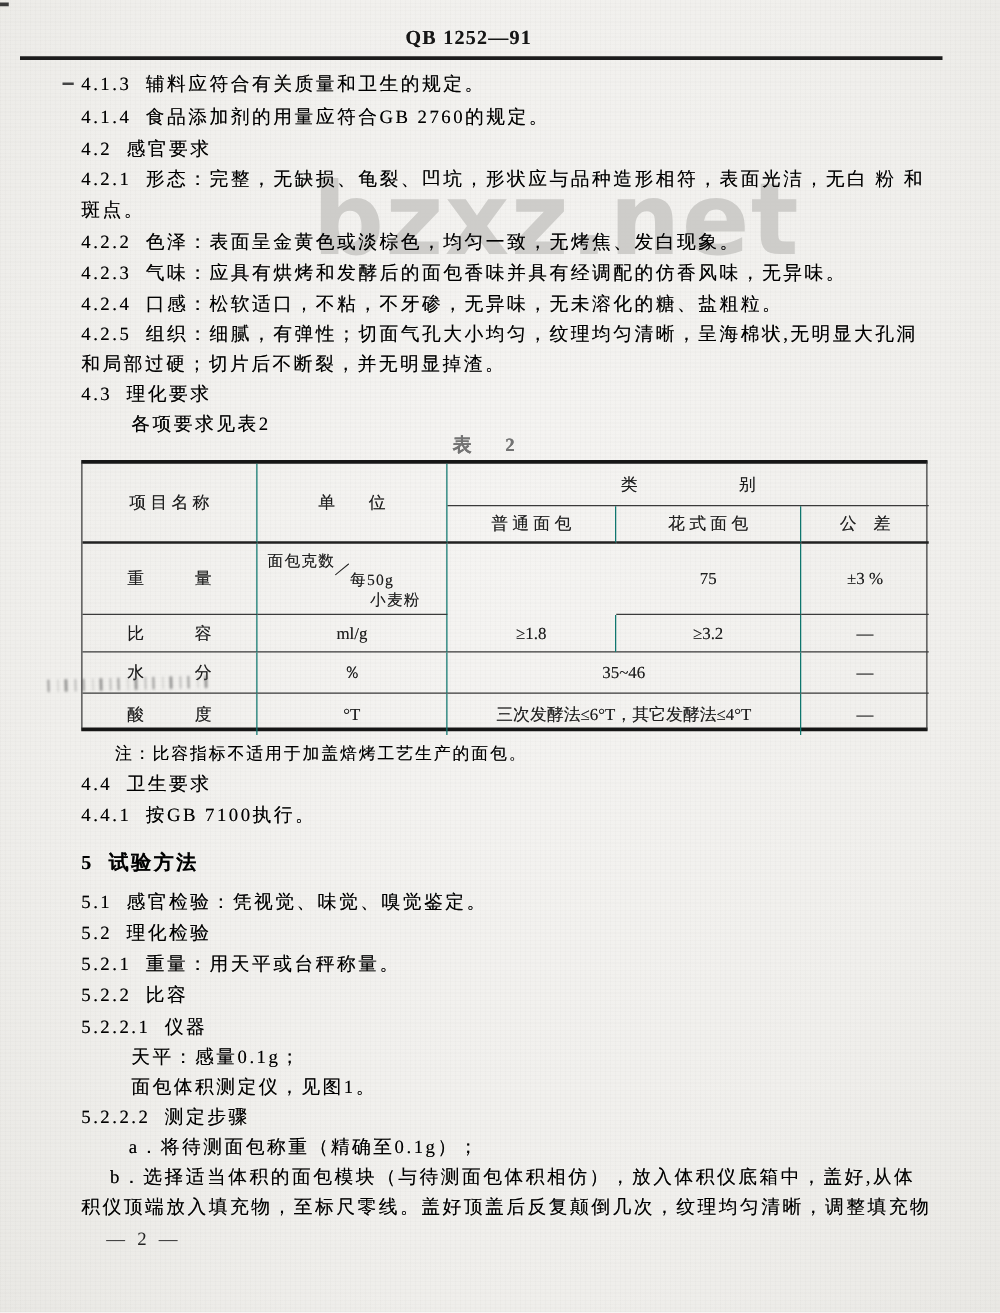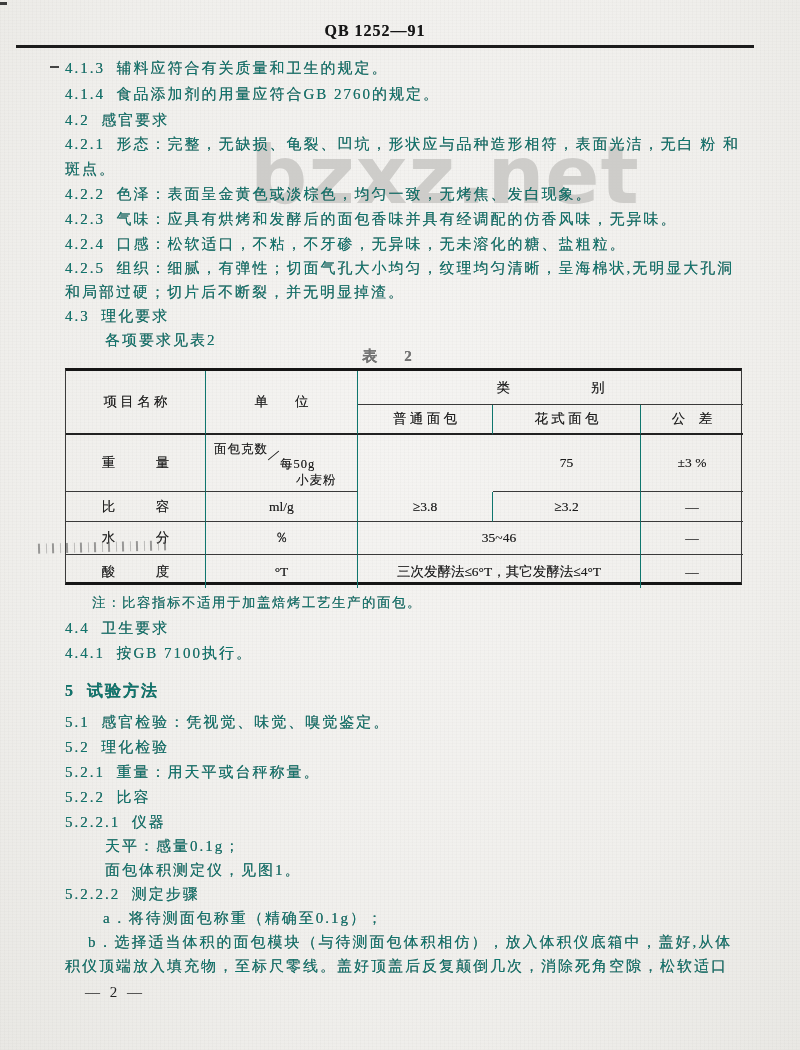--- a/index.html
+++ b/index.html
@@ -17,21 +17,21 @@
   }
   .watermark{
     position:absolute;left:250px;top:136px;z-index:1;
     font-family:"DejaVu Sans","Liberation Sans",sans-serif;
     font-weight:bold;font-size:80px;line-height:1;
     color:#c8c7c4;opacity:.85;letter-spacing:1px;
   }
   .content{position:absolute;inset:0;z-index:2;}
   .ln{
     position:absolute;left:65px;white-space:pre;
-    font-size:15px;line-height:20px;letter-spacing:2px;color:#0f766e;
+    font-size:15px;line-height:20px;letter-spacing:2px;color:#000000;
     text-shadow:0 0 .4px rgba(20,20,20,.6);
   }
   .ln.bold{font-weight:bold;font-size:16px;}
   .ln.small{font-size:13.5px;letter-spacing:1.5px;}
   .doc-header{
     position:absolute;top:22px;left:-25px;width:800px;text-align:center;
     font-size:16px;font-weight:bold;letter-spacing:1px;color:#161616;
     text-shadow:0 0 .4px rgba(20,20,20,.6);
   }
   .head-rule{position:absolute;top:45px;left:16px;width:738px;height:3px;background:#1c1c1c;}
@@ -116,21 +116,21 @@
         <span class="f-slash">／</span>
         <span class="f-den1">每50g</span>
         <span class="f-den2">小麦粉</span>
       </div>
     </div>
     <div class="cell" style="grid-column:4;grid-row:3">75</div>
     <div class="cell lastcol" style="grid-column:5;grid-row:3">±3 %</div>
 
     <div class="cell" style="grid-column:1;grid-row:4">比　　　容</div>
     <div class="cell" style="grid-column:2;grid-row:4">ml/g</div>
-    <div class="cell" style="grid-column:3;grid-row:4">≥3.8</div>
+    <div class="cell" style="grid-column:3;grid-row:4">≥1.8</div>
     <div class="cell" style="grid-column:4;grid-row:4">≥3.2</div>
     <div class="cell lastcol" style="grid-column:5;grid-row:4">—</div>
 
     <div class="cell" style="grid-column:1;grid-row:5">水　　　分</div>
     <div class="cell" style="grid-column:2;grid-row:5">％</div>
     <div class="cell" style="grid-column:3/5;grid-row:5">35~46</div>
     <div class="cell lastcol" style="grid-column:5;grid-row:5">—</div>
 
     <div class="cell lastrow" style="grid-column:1;grid-row:6">酸　　　度</div>
     <div class="cell lastrow" style="grid-column:2;grid-row:6">°T</div>
@@ -147,17 +147,17 @@
   <div class="ln" style="top:712px">5.1  感官检验：凭视觉、味觉、嗅觉鉴定。</div>
   <div class="ln" style="top:737px">5.2  理化检验</div>
   <div class="ln" style="top:762px">5.2.1  重量：用天平或台秤称量。</div>
   <div class="ln" style="top:787px">5.2.2  比容</div>
   <div class="ln" style="top:812px">5.2.2.1  仪器</div>
   <div class="ln" style="top:836px;left:105px">天平：感量0.1g；</div>
   <div class="ln" style="top:860px;left:105px">面包体积测定仪，见图1。</div>
   <div class="ln" style="top:884px">5.2.2.2  测定步骤</div>
   <div class="ln" style="top:908px;left:103px">a．将待测面包称重（精确至0.1g）；</div>
   <div class="ln" style="top:932px;left:88px">b．选择适当体积的面包模块（与待测面包体积相仿），放入体积仪底箱中，盖好,从体</div>
-  <div class="ln" style="top:956px">积仪顶端放入填充物，至标尺零线。盖好顶盖后反复颠倒几次，消除死角空隙，松软适口</div>
+  <div class="ln" style="top:956px">积仪顶端放入填充物，至标尺零线。盖好顶盖后反复颠倒几次，纹理均匀清晰，调整填充物</div>
 
   <div class="page-no">— 2 —</div>
   <div class="corner-speck"></div>
 </div>
 
 </body></html>

